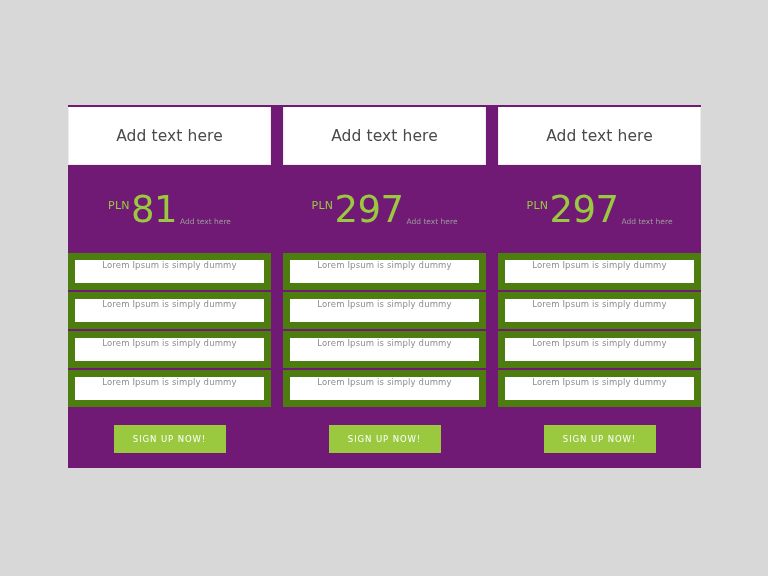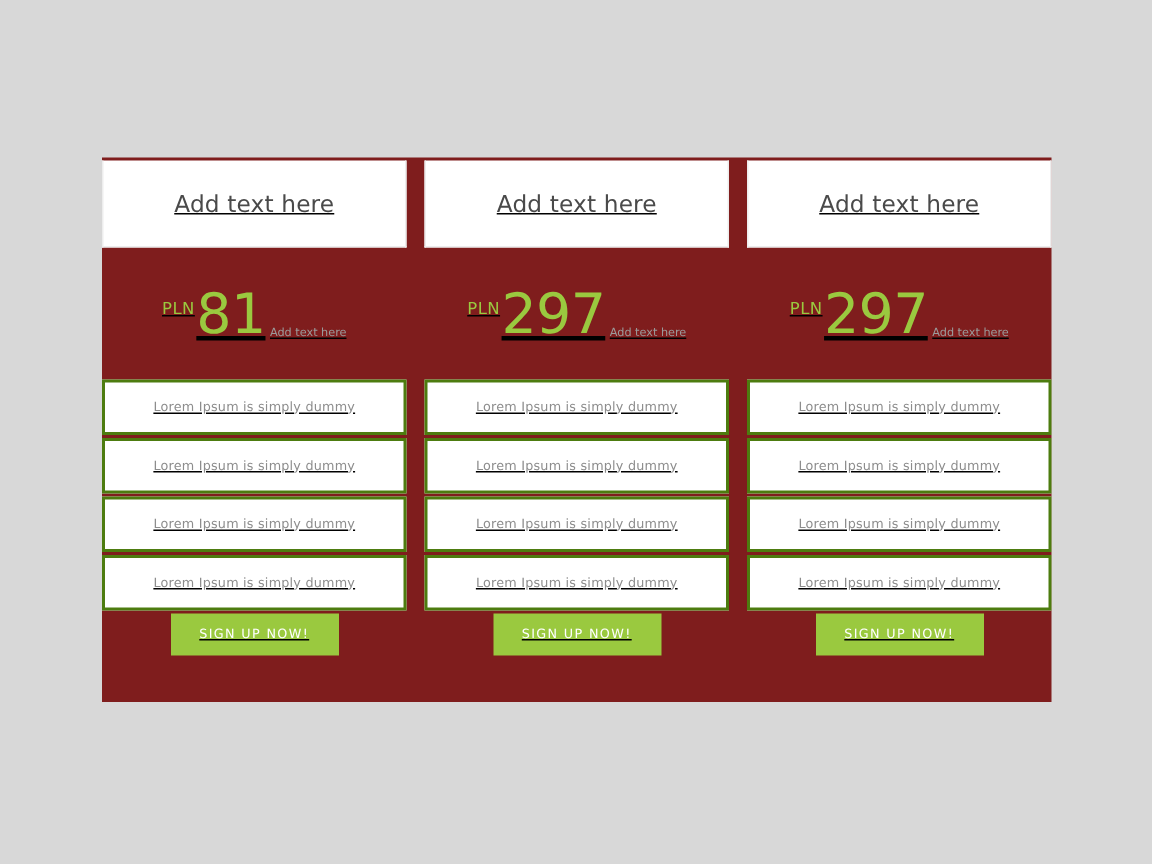--- a/index.html
+++ b/index.html
@@ -13,23 +13,22 @@
     font-family: "DejaVu Sans", sans-serif;
     overflow: hidden;
   }
 
   #pricing-panel {
     position: absolute;
     left: 68px;
     top: 105px;
     width: 633px;
     height: 363px;
-    background: #7f1d1d;
-    box-sizing: border-box;
-    text-decoration: underline;
+    background: #701a75;
+    box-sizing: border-box;
   }
 
   .columns {
     display: flex;
     width: 100%;
     height: 100%;
     box-sizing: border-box;
   }
 
   .plan-column {
@@ -102,38 +101,39 @@
   }
 
   
   .plan-features {
     display: flex;
     flex-direction: column;
   }
   .feature-row {
     height: 37px;
     background: #ffffff;
-    border: 2px solid #4d7c0f;
+    border: 7px solid #4d7c0f;
     margin-bottom: 2px;
     display: flex;
-    align-items: center;
+    align-items: flex-start;
     justify-content: center;
     box-sizing: border-box;
   }
   .feature-text {
     font-size: 8.5px;
     color: #8d8d8d;
     letter-spacing: 0.15px;
     white-space: nowrap;
   }
 
   
   .plan-cta {
     flex: 1 1 auto;
     display: flex;
+    align-items: center;
     justify-content: center;
   }
   .signup-button {
     background: #9ac93f;
     color: #ffffff;
     border: none;
     width: 112px;
     height: 28px;
     font-size: 8.5px;
     letter-spacing: 0.9px;

